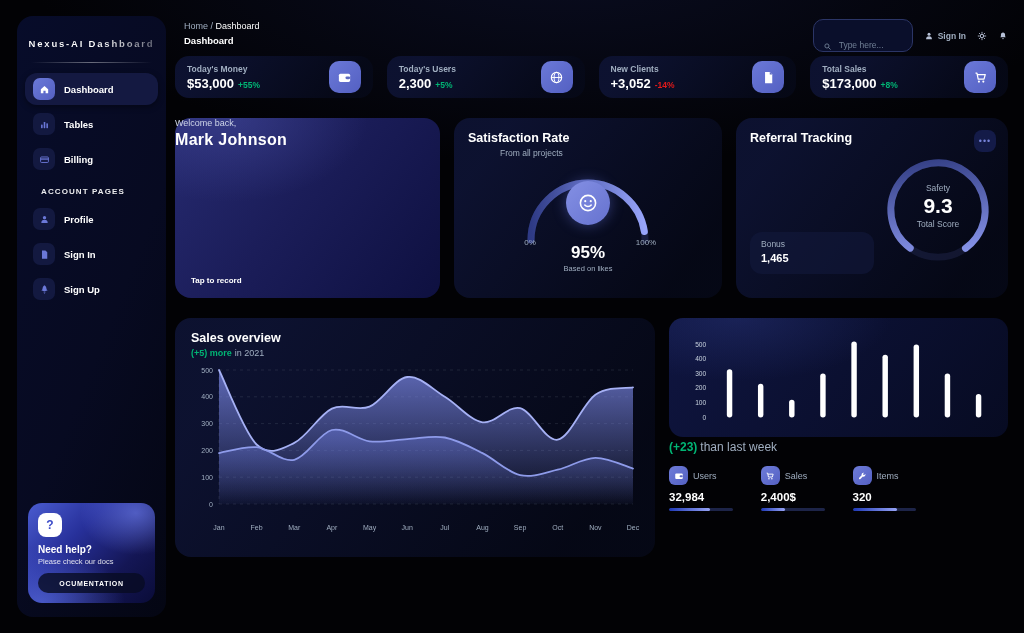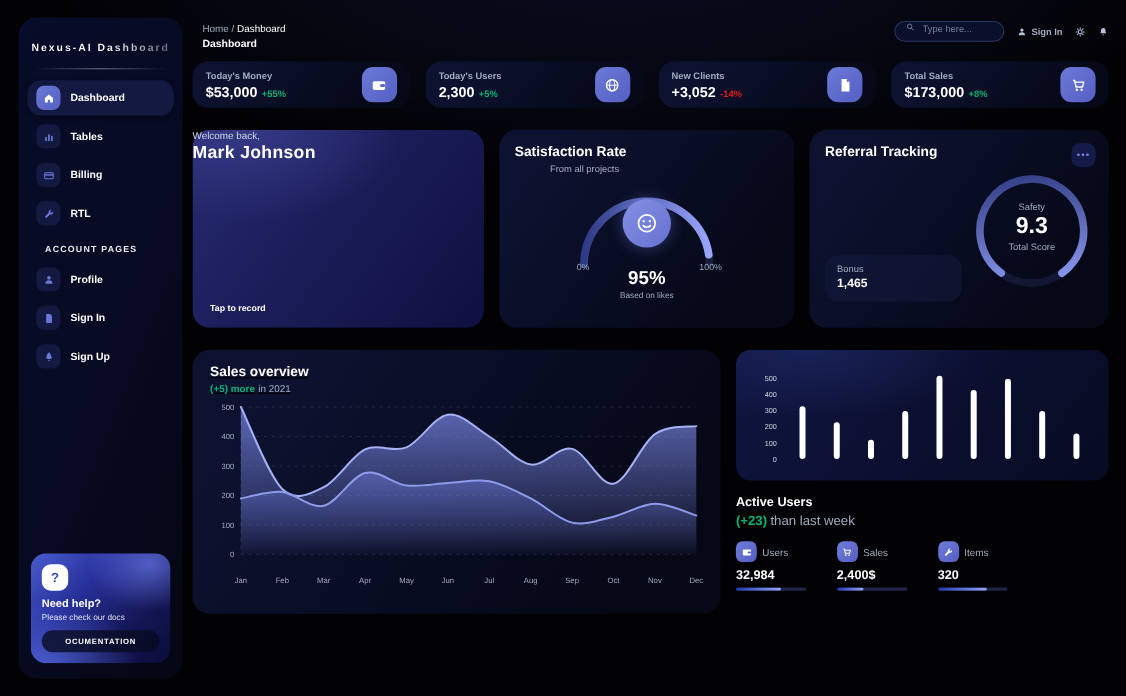--- a/index.html
+++ b/index.html
@@ -33,21 +33,21 @@
   .help-title{font-size:10px;font-weight:700;color:#fff;margin-top:7px;}
   .help-sub{font-size:7.5px;color:rgba(255,255,255,0.85);margin-top:2px;}
   .help-btn{display:block;width:100%;margin-top:7px;height:20px;border:none;border-radius:10px;cursor:pointer;
     background:rgba(7,11,34,0.8);color:#fff;font-size:7px;font-weight:700;letter-spacing:0.7px;}
 
   
   .crumbs{position:absolute;left:184px;top:21px;font-size:9px;color:var(--gray);}
   .crumbs .cur{color:#fff;}
   .page-title{position:absolute;left:184px;top:35px;font-size:9.5px;font-weight:600;color:#fff;}
   .topbar{position:absolute;right:16px;top:19px;display:flex;align-items:center;gap:11px;}
-  .search{display:flex;align-items:flex-start;gap:5px;height:19px;padding:0 9px;border-radius:10px;
+  .search{display:flex;align-items:flex-end;gap:5px;height:33px;padding:0 9px;border-radius:10px;
     border:1px solid #2b3566;background:#0a0f2b;color:#718096;}
   .search svg{width:9px;height:9px;}
   .search input{width:66px;background:transparent;border:none;outline:none;color:#cbd5e0;font-size:8.5px;}
   .search input::placeholder{color:#718096;}
   .signin{display:flex;align-items:center;gap:4px;color:var(--gray);font-size:8.5px;font-weight:600;cursor:pointer;}
   .tico{color:#b8c2d8;cursor:pointer;display:flex;}
   .tico svg{width:10px;height:10px;}
 
   
   .stats-row{position:absolute;left:175px;top:56px;width:833px;display:grid;grid-template-columns:repeat(4,1fr);gap:14px;}
@@ -88,21 +88,21 @@
   .ref-panel{position:absolute;left:14px;width:124px;height:42px;border-radius:12px;background:rgba(18,25,60,0.6);padding:7px 11px;}
   .ref-panel .plbl{font-size:8.5px;color:var(--gray);}
   .ref-panel .pval{font-size:11px;font-weight:700;color:#fff;margin-top:3px;}
   #ref-gauge{position:absolute;left:147px;top:37px;width:110px;height:110px;}
   .ref-center{position:absolute;left:147px;top:65px;width:110px;text-align:center;}
   .ref-center .g1{font-size:8.5px;color:var(--gray);}
   .ref-center .g2{font-size:21px;font-weight:700;color:#fff;margin-top:1px;}
   .ref-center .g3{font-size:8.5px;color:var(--gray);margin-top:1px;}
 
   
-  .row3{position:absolute;left:175px;top:318px;width:833px;height:230px;display:grid;grid-template-columns:480px 339px;gap:14px;text-decoration:underline;}
+  .row3{position:absolute;left:175px;top:318px;width:833px;height:230px;display:grid;grid-template-columns:480px 339px;gap:14px;}
   .sales-card{padding:13px 16px;}
   .sales-sub{font-size:9px;margin-top:3px;}
   .sales-sub .hl{color:#01b574;font-weight:700;}
   .sales-sub .rest{color:var(--gray);margin-left:3px;}
   #sales-chart{width:448px;height:176px;margin-top:6px;}
   .right-col{display:flex;flex-direction:column;}
   .bars-card{height:119px;border-radius:14px;padding:6px 4px;
     background:radial-gradient(220px 90px at 20% 0%, rgba(40,52,120,0.45), rgba(0,0,0,0) 70%),
     linear-gradient(127deg,#0f1540 0%,#070b22 100%);}
   #bar-chart{width:100%;height:100%;}
@@ -148,28 +148,20 @@
         <span class="mlabel">Tables</span>
       </div>
       <div class="mitem">
         <span class="isq">
           <svg viewBox="0 0 24 24">
               <rect x="3.5" y="6.5" width="17" height="12" rx="2" fill="none" stroke="currentColor" stroke-width="2"></rect>
               <rect x="3.5" y="9.6" width="17" height="2.8" fill="currentColor"></rect>
             </svg>
         </span>
         <span class="mlabel">Billing</span>
-      </div>
-      <div class="mitem">
-        <span class="isq">
-          <svg viewBox="0 0 24 24">
-              <path d="M20.3 7.2a5 5 0 0 1-6.2 6.1l-5.9 5.9a2.1 2.1 0 0 1-3-3l5.9-5.9a5 5 0 0 1 6.1-6.2L14.4 7l.8 1.9 1.9.8z" fill="currentColor"></path>
-            </svg>
-        </span>
-        <span class="mlabel">RTL</span>
       </div>
       <div class="section-label">ACCOUNT PAGES</div>
       <div class="mitem">
         <span class="isq">
           <svg viewBox="0 0 24 24" fill="currentColor">
               <circle cx="12" cy="8" r="3.6"></circle>
               <path d="M5 19.5a7 7 0 0 1 14 0z"></path>
             </svg>
         </span>
         <span class="mlabel">Profile</span>
@@ -419,21 +411,20 @@
             <rect x="83.2" y="61.5" width="5.6" height="34.5" rx="2.8" fill="#ffffff"></rect>
             <rect x="115.2" y="78" width="5.6" height="18" rx="2.8" fill="#ffffff"></rect>
             <rect x="147.2" y="51" width="5.6" height="45" rx="2.8" fill="#ffffff"></rect>
             <rect x="179.2" y="18" width="5.6" height="78" rx="2.8" fill="#ffffff"></rect>
             <rect x="211.2" y="31.5" width="5.6" height="64.5" rx="2.8" fill="#ffffff"></rect>
             <rect x="243.2" y="21" width="5.6" height="75" rx="2.8" fill="#ffffff"></rect>
             <rect x="275.2" y="51" width="5.6" height="45" rx="2.8" fill="#ffffff"></rect>
             <rect x="307.2" y="72" width="5.6" height="24" rx="2.8" fill="#ffffff"></rect>
           </svg>
       </div>
-      <div class="au-title">Active Users</div>
       <div class="au-sub">
         <span class="hl">(+23)</span><span class="rest">than last week</span>
       </div>
       <div class="au-grid">
         <div>
           <div class="au-head">
             <span class="smsq">
               <svg viewBox="0 0 24 24">
                   <rect x="3" y="6" width="18" height="13" rx="2.5" fill="currentColor"></rect>
                   <rect x="13.5" y="10.3" width="7.5" height="4.4" rx="2.2" fill="#5d6ac0"></rect>

